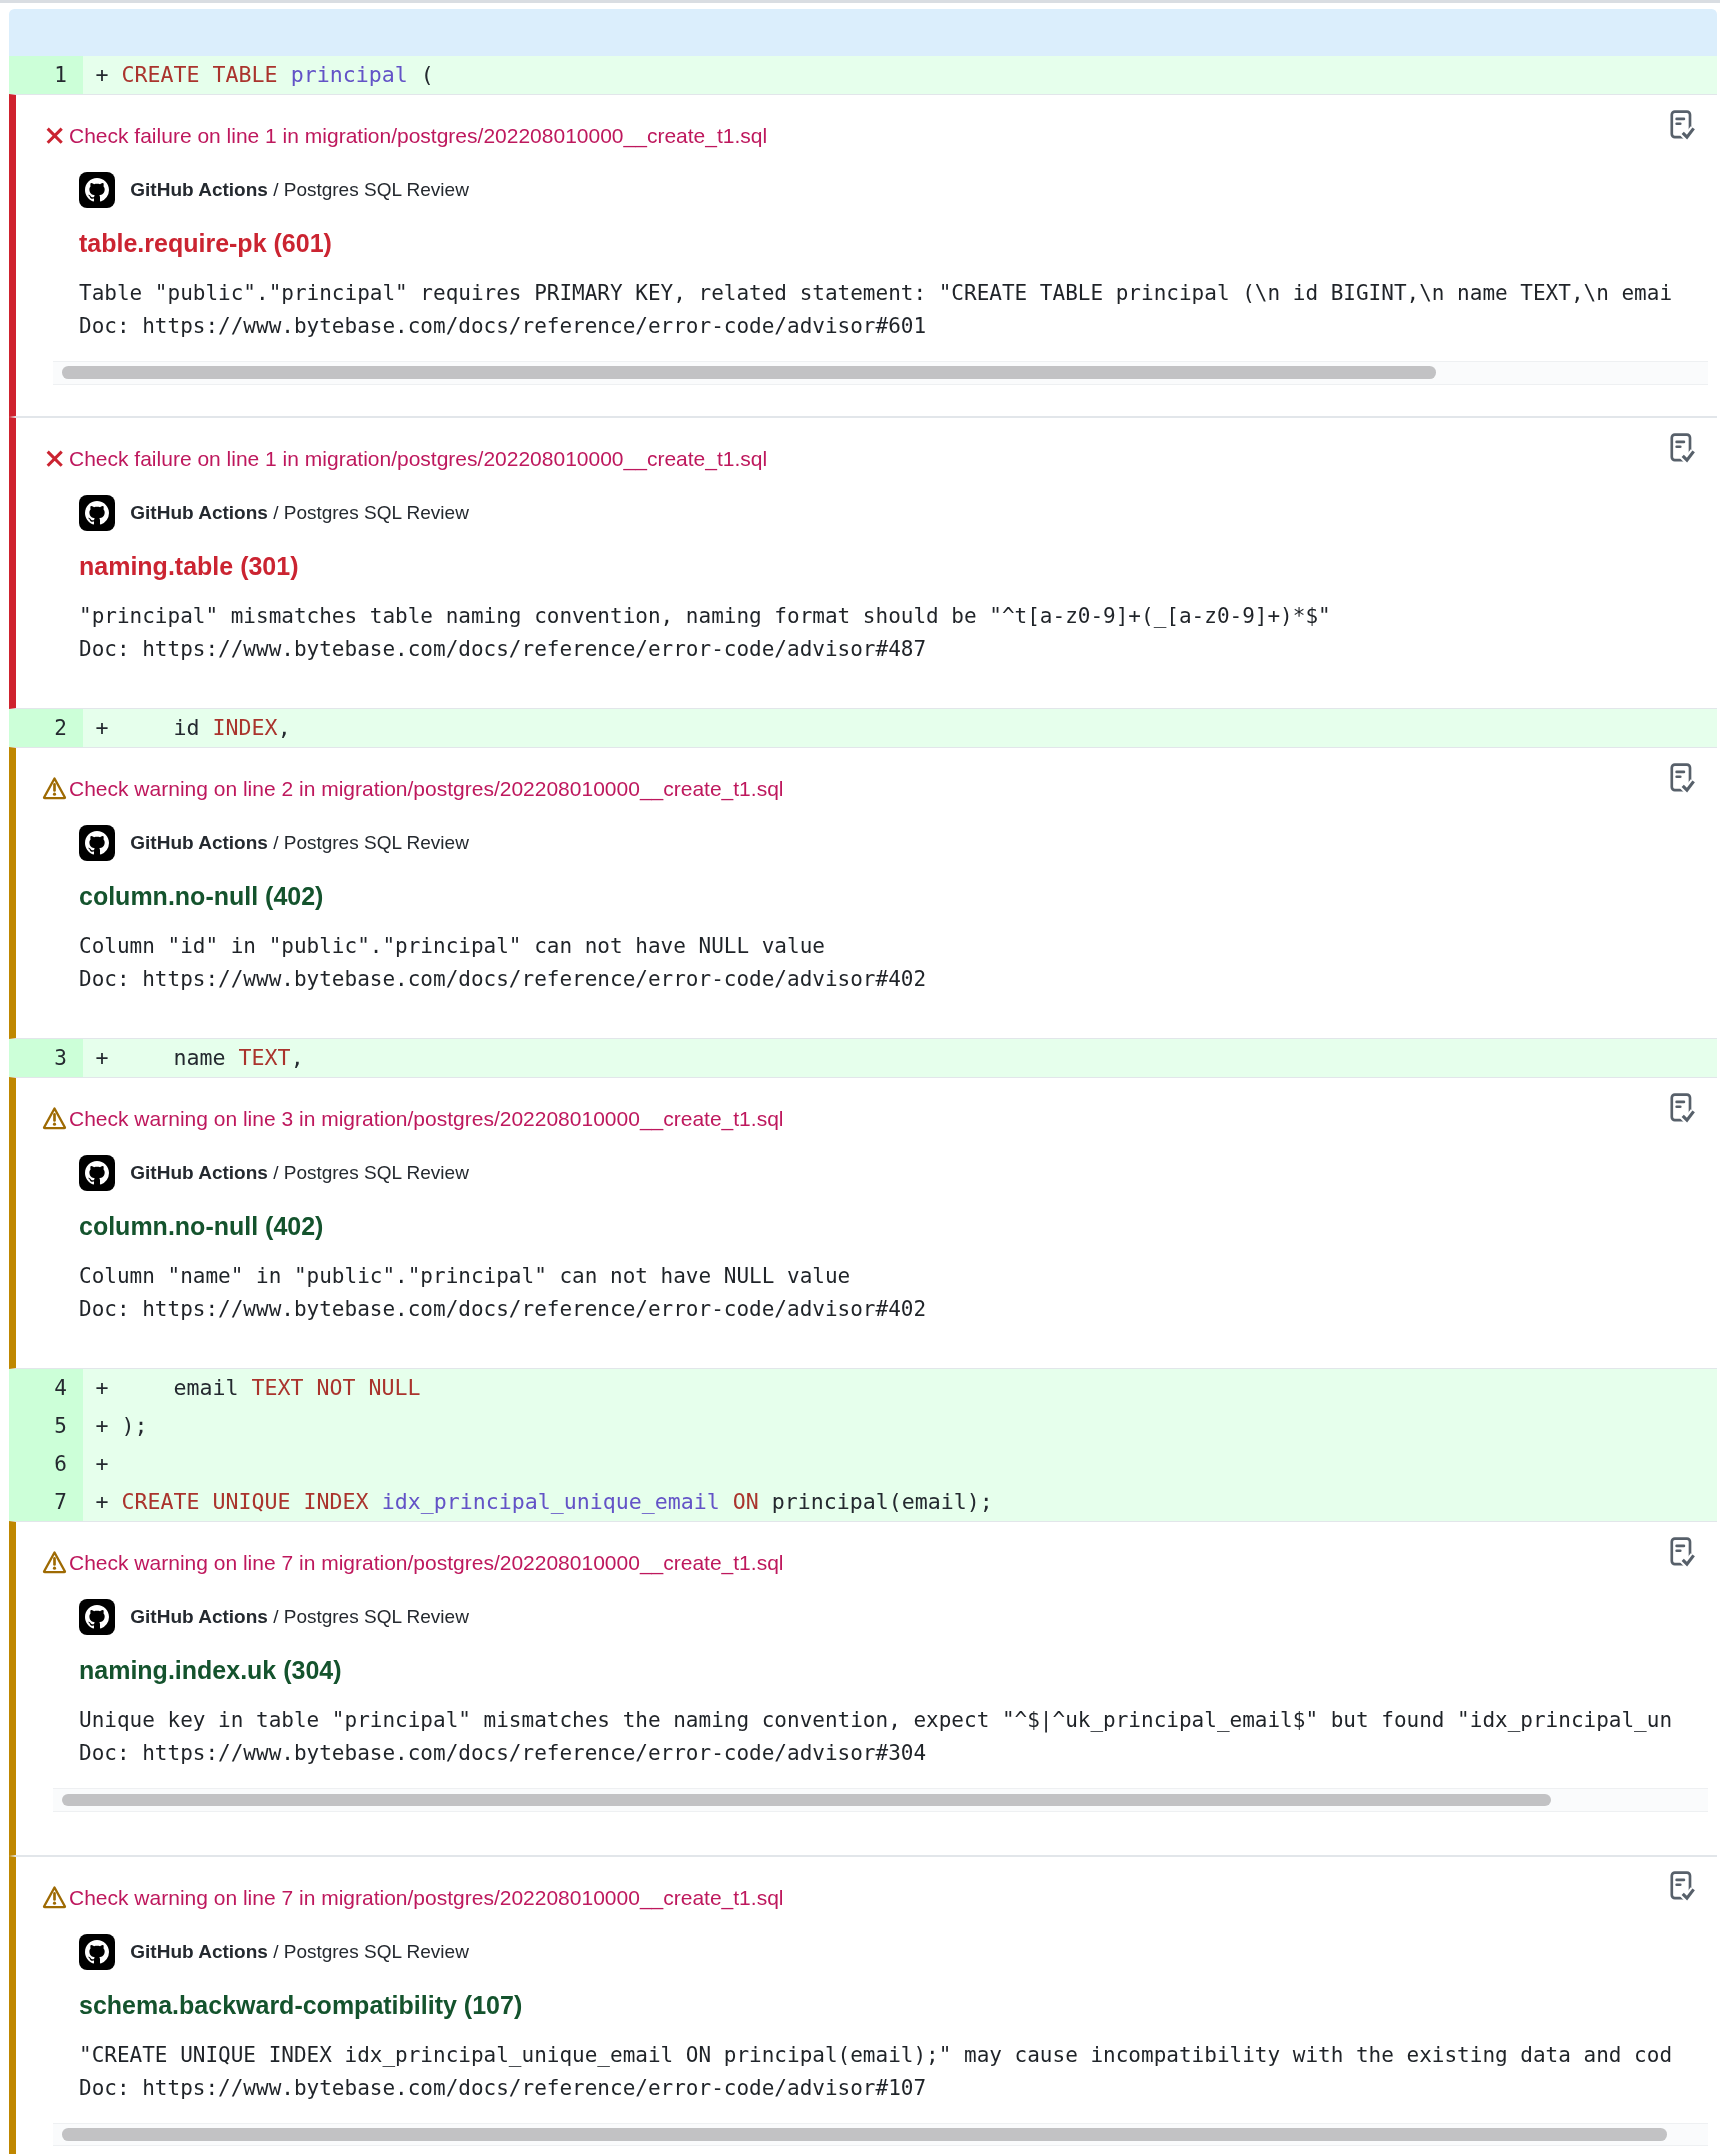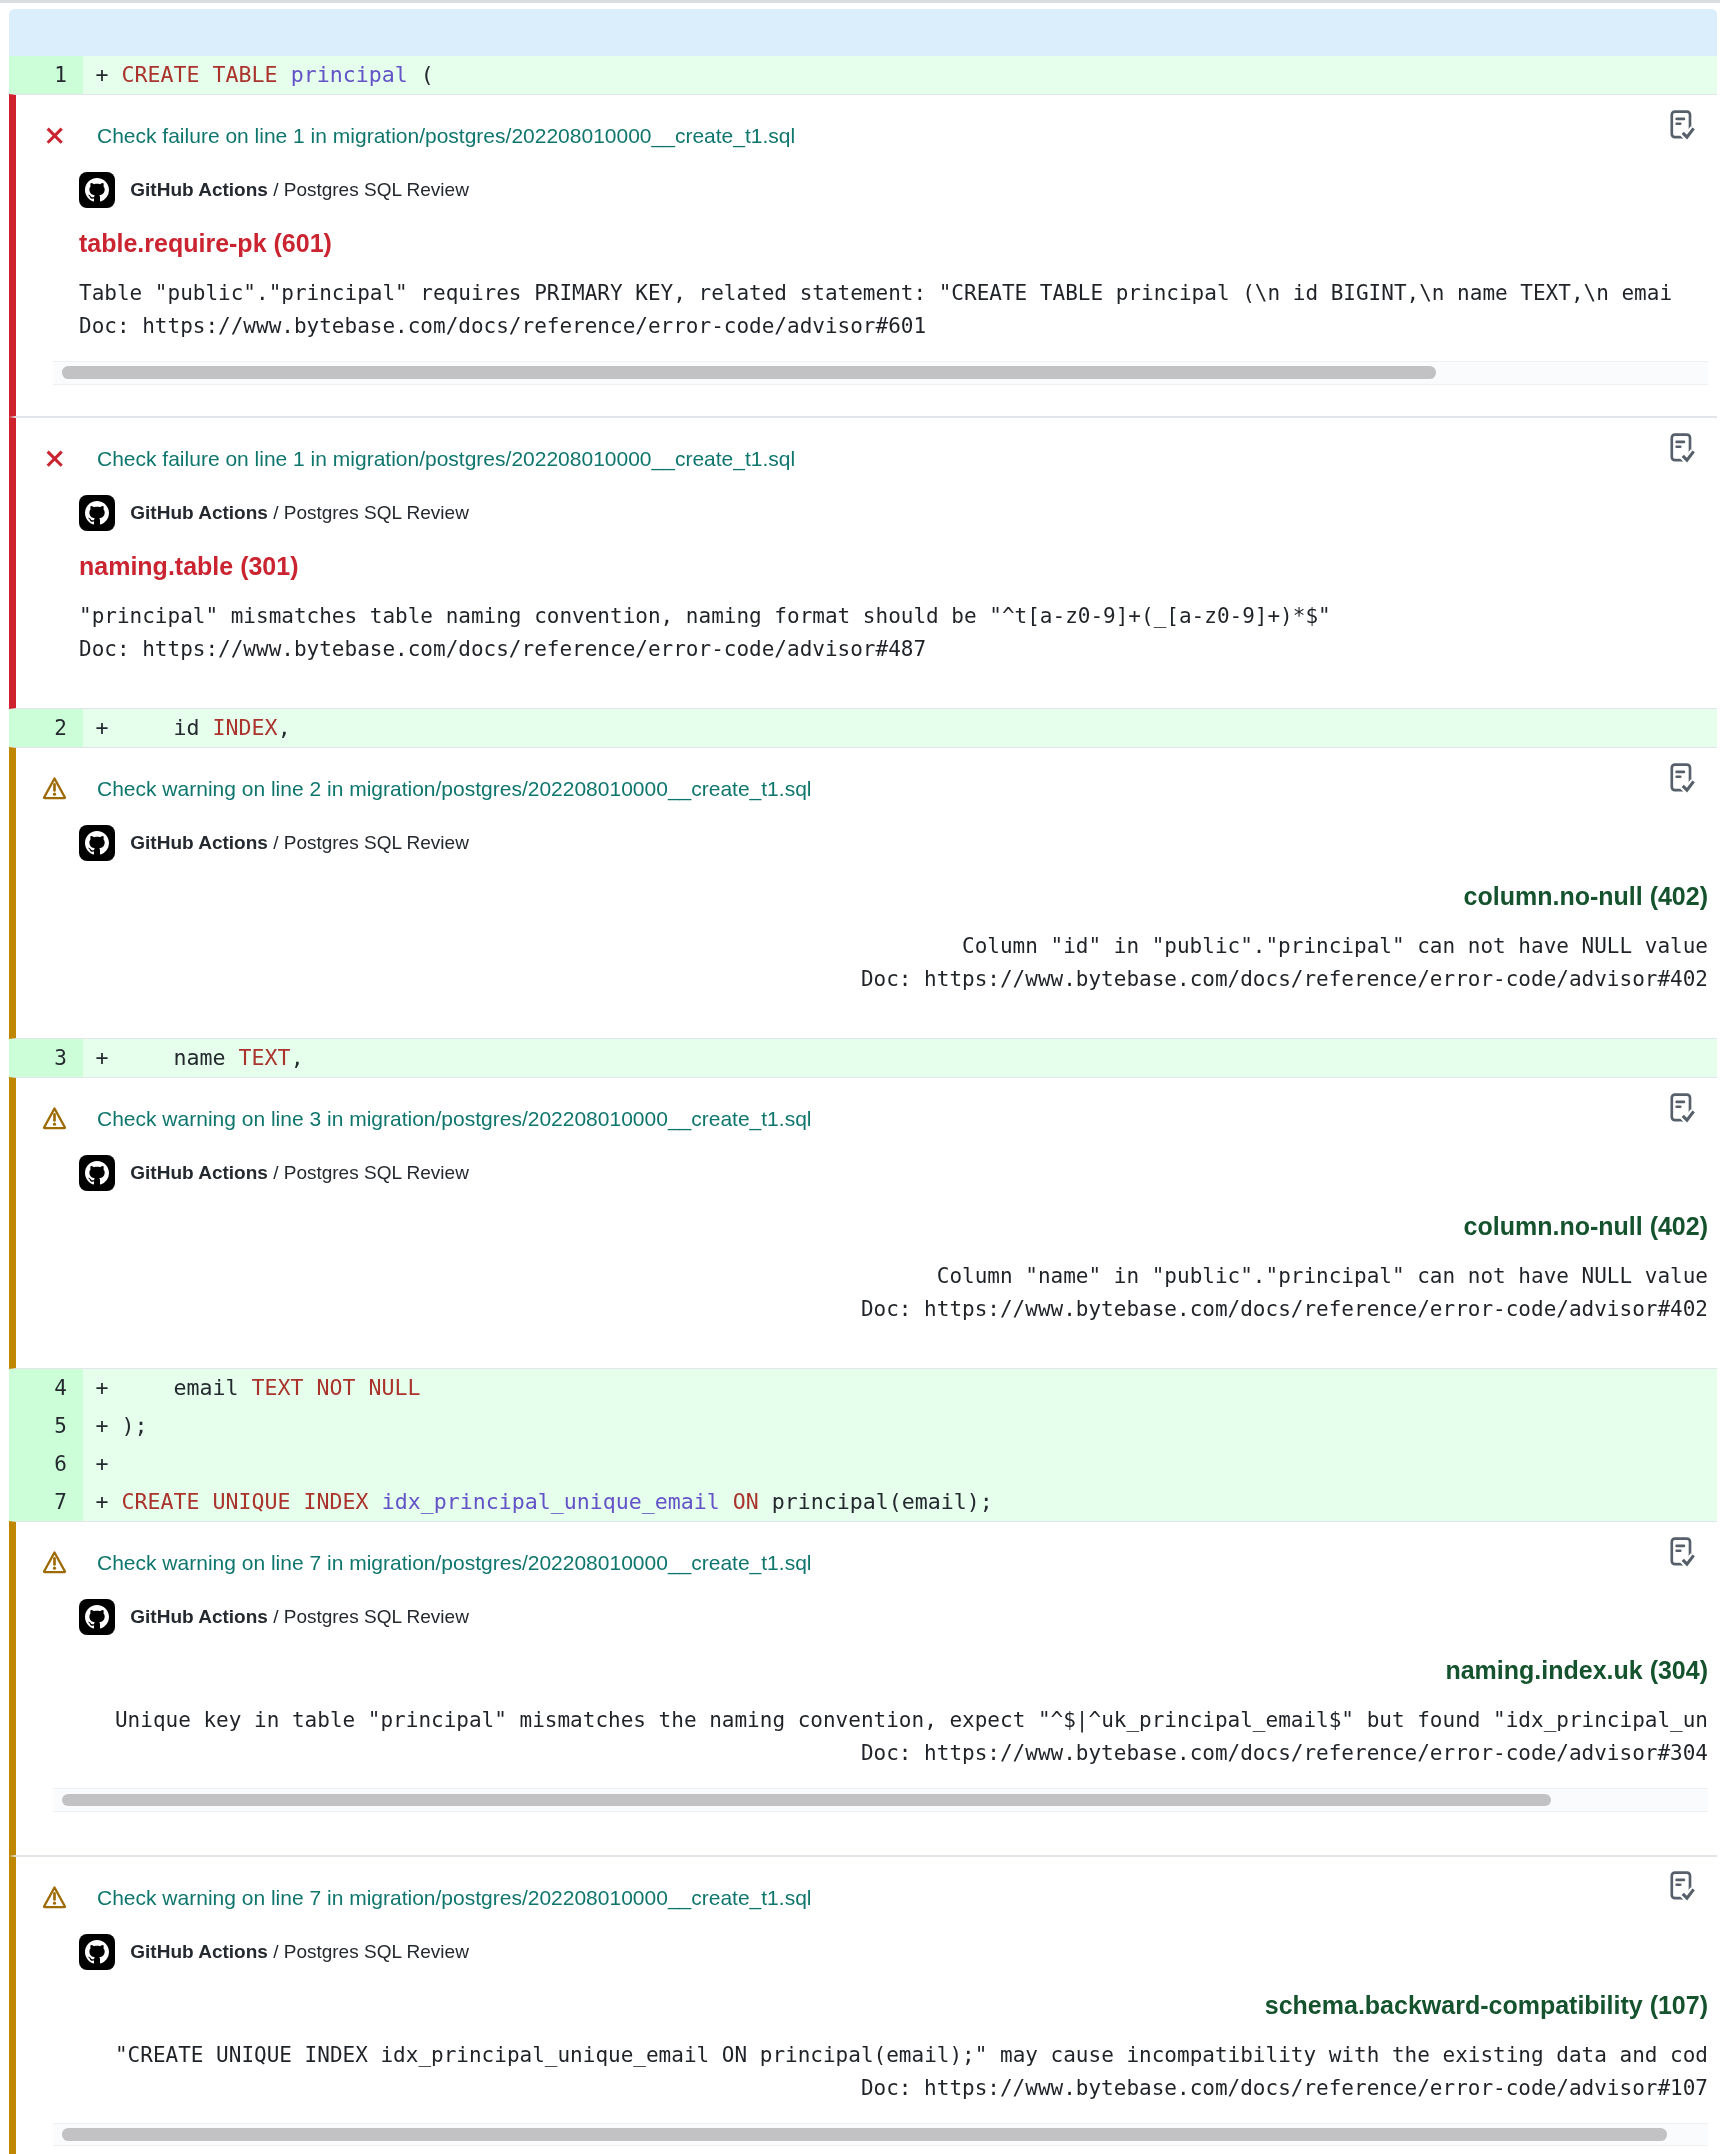--- a/index.html
+++ b/index.html
@@ -14,25 +14,25 @@
   .ln{flex:none;width:74px;background:#ccffd8;text-align:right;padding-right:16px;box-sizing:border-box;
       font-size:21px;color:#24292f;cursor:pointer;}
   .code{white-space:pre;padding-left:12.6px;overflow:hidden;}
   .tok-k{color:#aa342d;}
   .tok-e{color:#6353c7;}
   .tok-p{color:#24292f;}
   
   .annotation{position:relative;background:#ffffff;border-top:0.9px solid #e2e6ea;border-bottom:0.9px solid #e2e6ea;
       border-left:7.2px solid #cf222e;padding:27px 9px 42px 26px;box-sizing:border-box;}
   .annotation.failure{border-left-color:#cf222e;}
-  .annotation.warning{border-left-color:#bf8700;text-align:right;}
+  .annotation.warning{border-left-color:#bf8700;}
   .annotation.pb-a{padding-bottom:31.5px;}
   .annotation.pb-b{padding-bottom:43px;}
   .annotation.pb-c{padding-bottom:20px;}
-  .ann-head{display:flex;align-items:center;gap:30px;font-size:21px;line-height:27px;color:#0f766e;}
+  .ann-head{display:flex;align-items:center;gap:2px;font-size:21px;line-height:27px;color:#be185d;}
   .ann-icon{flex:none;width:25px;height:25px;display:flex;align-items:center;justify-content:center;}
   .ann-filecheck{position:absolute;top:12.6px;right:20px;width:31px;height:34px;cursor:pointer;}
   .ann-app{margin:23.4px 0 0 37px;display:flex;align-items:center;gap:15.3px;font-size:19px;color:#24292f;line-height:36px;}
   .ann-app b{font-weight:700;}
   .avatar{flex:none;width:36px;height:36px;background:#000000;border-radius:8px;display:flex;
       align-items:center;justify-content:center;cursor:pointer;}
   .ann-rule{margin:21.6px 0 0 37px;font-size:25px;font-weight:700;line-height:27px;}
   .annotation.failure .ann-rule{color:#cb2431;}
   .annotation.warning .ann-rule{color:#14532d;}
   .ann-msg{margin:20px 0 0 37px;font:21px/33px "DejaVu Sans Mono", monospace;color:#1f2328;

